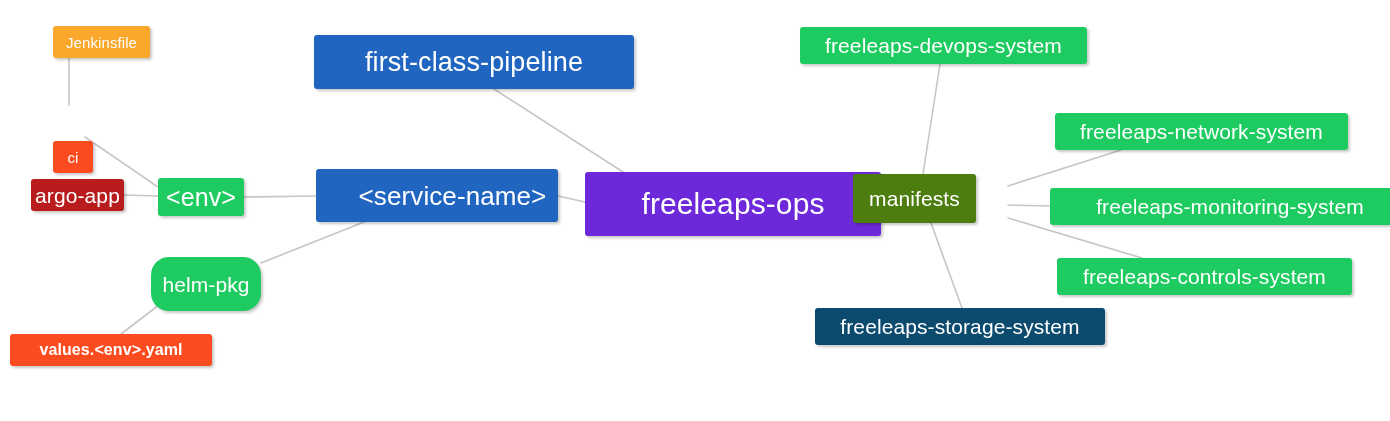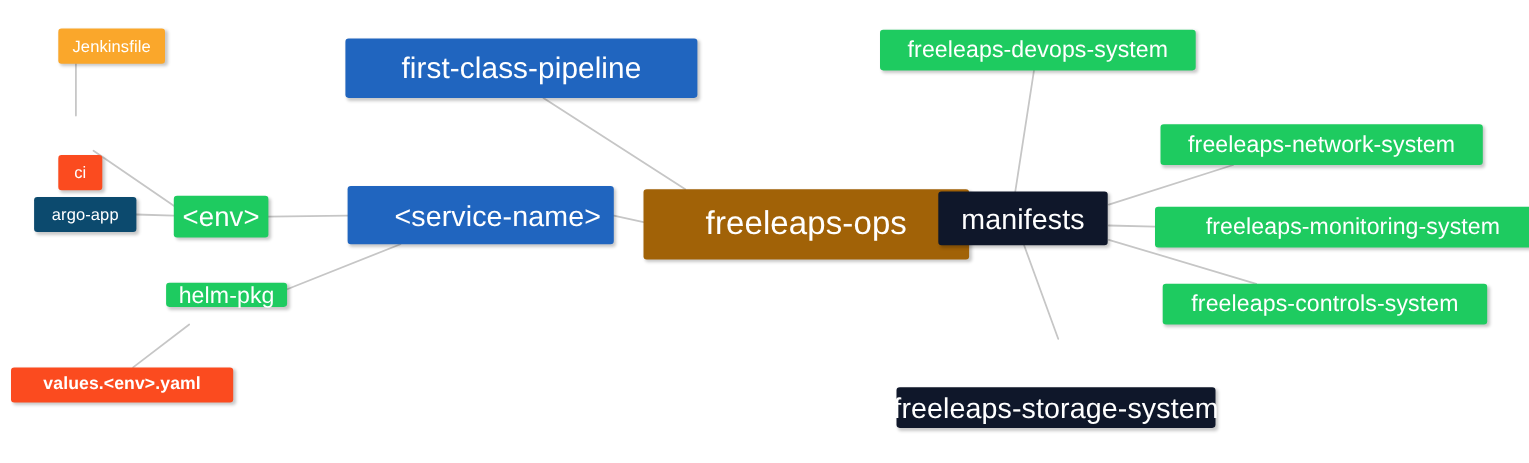--- a/index.html
+++ b/index.html
@@ -61,59 +61,59 @@
       <line x1="158" y1="196" x2="124" y2="195" stroke="#c6c6c6" stroke-width="1.6" stroke-linecap="round"></line>
       <line x1="69" y1="105" x2="69" y2="58" stroke="#c6c6c6" stroke-width="1.6" stroke-linecap="round"></line>
       <line x1="172" y1="295" x2="121" y2="334" stroke="#c6c6c6" stroke-width="1.6" stroke-linecap="round"></line>
       <line x1="923" y1="174" x2="940" y2="64" stroke="#c6c6c6" stroke-width="1.6" stroke-linecap="round"></line>
       <line x1="1008" y1="186" x2="1121" y2="150" stroke="#c6c6c6" stroke-width="1.6" stroke-linecap="round"></line>
       <line x1="1008" y1="205" x2="1050" y2="206" stroke="#c6c6c6" stroke-width="1.6" stroke-linecap="round"></line>
       <line x1="1008" y1="218" x2="1142" y2="258" stroke="#c6c6c6" stroke-width="1.6" stroke-linecap="round"></line>
       <line x1="931" y1="223" x2="962" y2="308" stroke="#c6c6c6" stroke-width="1.6" stroke-linecap="round"></line>
     </svg>
   <div id="node-layer">
-      <div class="mm-node" style="left: 585px; top: 172px; width: 296px; height: 64px; background: #a16207; font-size: 30px; justify-content: center;">
+      <div class="mm-node" style="left: 585px; top: 172px; width: 296px; height: 64px; background: #6d28d9; font-size: 30px; justify-content: center;">
         <span class="mm-label">freeleaps-ops</span>
       </div>
       <div class="mm-node" style="left: 316px; top: 169px; width: 242px; height: 53px; background: rgb(32, 101, 191); font-size: 26px; padding-left: 41px;">
         <span class="mm-label">&lt;service-name&gt;</span>
       </div>
-      <div class="mm-node" style="left: 853px; top: 174px; width: 154px; height: 49px; background: #0f172a; font-size: 26px;">
+      <div class="mm-node" style="left: 853px; top: 174px; width: 123px; height: 49px; background: #4d7c0f; font-size: 21px;">
         <span class="mm-label">manifests</span>
       </div>
       <div class="mm-node" style="left: 314px; top: 35px; width: 320px; height: 54px; background: rgb(32, 101, 191); font-size: 27px;">
         <span class="mm-label">first-class-pipeline</span>
       </div>
       <div class="mm-node" style="left: 158px; top: 178px; width: 86px; height: 38px; background: rgb(30, 203, 96); font-size: 25px;">
         <span class="mm-label">&lt;env&gt;</span>
       </div>
-      <div class="mm-node" style="left: 151px; top: 257px; width: 110px; height: 22px; background: rgb(30, 203, 96); font-size: 21px;">
+      <div class="mm-node" style="left: 151px; top: 257px; width: 110px; height: 54px; background: rgb(30, 203, 96); font-size: 21px; border-radius: 18px;">
         <span class="mm-label">helm-pkg</span>
       </div>
       <div class="mm-node" style="left: 53px; top: 105px; width: 40px; height: 32px; background: rgb(251, 75, 31); font-size: 15px; margin-top: 36px;">
         <span class="mm-label">ci</span>
       </div>
-      <div class="mm-node" style="left: 31px; top: 179px; width: 93px; height: 32px; background: #0c4a6e; font-size: 15px;">
+      <div class="mm-node" style="left: 31px; top: 179px; width: 93px; height: 32px; background: #b91c1c; font-size: 21px;">
         <span class="mm-label">argo-app</span>
       </div>
       <div class="mm-node" style="left: 10px; top: 334px; width: 202px; height: 32px; background: rgb(251, 75, 31); font-size: 16px; font-weight: bold;">
         <span class="mm-label">values.&lt;env&gt;.yaml</span>
       </div>
       <div class="mm-node" style="left: 20px; top: 26px; width: 97px; height: 32px; background: rgb(250, 167, 43); font-size: 15px; margin-left: 33px;">
         <span class="mm-label">Jenkinsfile</span>
       </div>
       <div class="mm-node" style="left: 800px; top: 27px; width: 287px; height: 37px; background: rgb(30, 203, 96); font-size: 21px;">
         <span class="mm-label">freeleaps-devops-system</span>
       </div>
       <div class="mm-node" style="left: 1055px; top: 113px; width: 293px; height: 37px; background: rgb(30, 203, 96); font-size: 21px; align-items: center;">
         <span class="mm-label">freeleaps-network-system</span>
       </div>
       <div class="mm-node" style="left: 1050px; top: 188px; width: 360px; height: 37px; background: rgb(30, 203, 96); font-size: 21px;">
         <span class="mm-label">freeleaps-monitoring-system</span>
       </div>
       <div class="mm-node" style="left: 1057px; top: 258px; width: 295px; height: 37px; background: rgb(30, 203, 96); font-size: 21px;">
         <span class="mm-label">freeleaps-controls-system</span>
       </div>
-      <div class="mm-node" style="left: 815px; top: 308px; width: 290px; height: 37px; background: #0f172a; font-size: 26px; margin-top: 44px;">
+      <div class="mm-node" style="left: 815px; top: 308px; width: 290px; height: 37px; background: #0c4a6e; font-size: 21px;">
         <span class="mm-label">freeleaps-storage-system</span>
       </div>
     </div>
 </div>
 
 </body></html>

